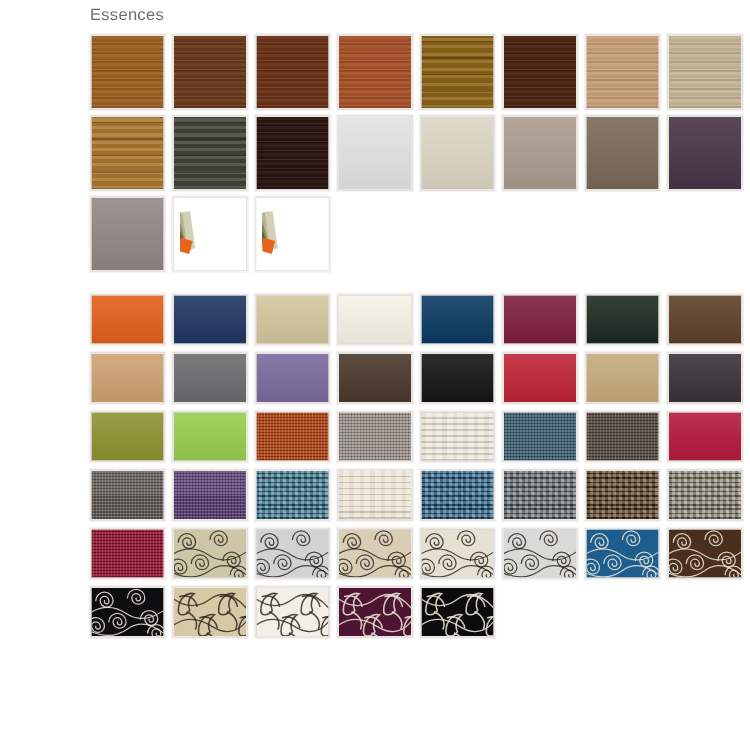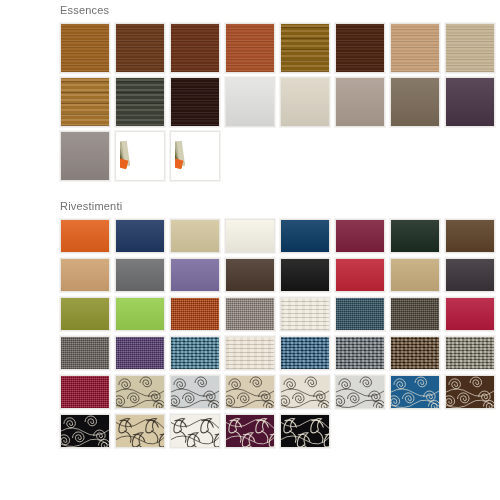--- a/index.html
+++ b/index.html
@@ -237,21 +237,20 @@
             <g transform="rotate(-8 7 27)">
               <rect x="5" y="2" width="5.2" height="25" fill="#d2cfb4"></rect>
             </g>
             <rect x="3.5" y="3" width="9" height="24" transform="rotate(-74 7 27)" fill="#e8641e"></rect>
           </svg>
         </div>
       </div>
   </div>
 
   <div class="section" id="sec-rivestimenti">
-    <h2 class="section-title">Rivestimenti</h2>
     <div class="grid" id="grid-rivestimenti">
         <div class="swatch sw-riv" title="arancio">
           <div class="fill tex-flat" style="background: rgb(226, 96, 27);"></div>
         </div>
         <div class="swatch sw-riv" title="blu-notte">
           <div class="fill tex-flat" style="background: rgb(31, 55, 98);"></div>
         </div>
         <div class="swatch sw-riv" title="sabbia">
           <div class="fill tex-flat" style="background: rgb(211, 199, 158);"></div>
         </div>

